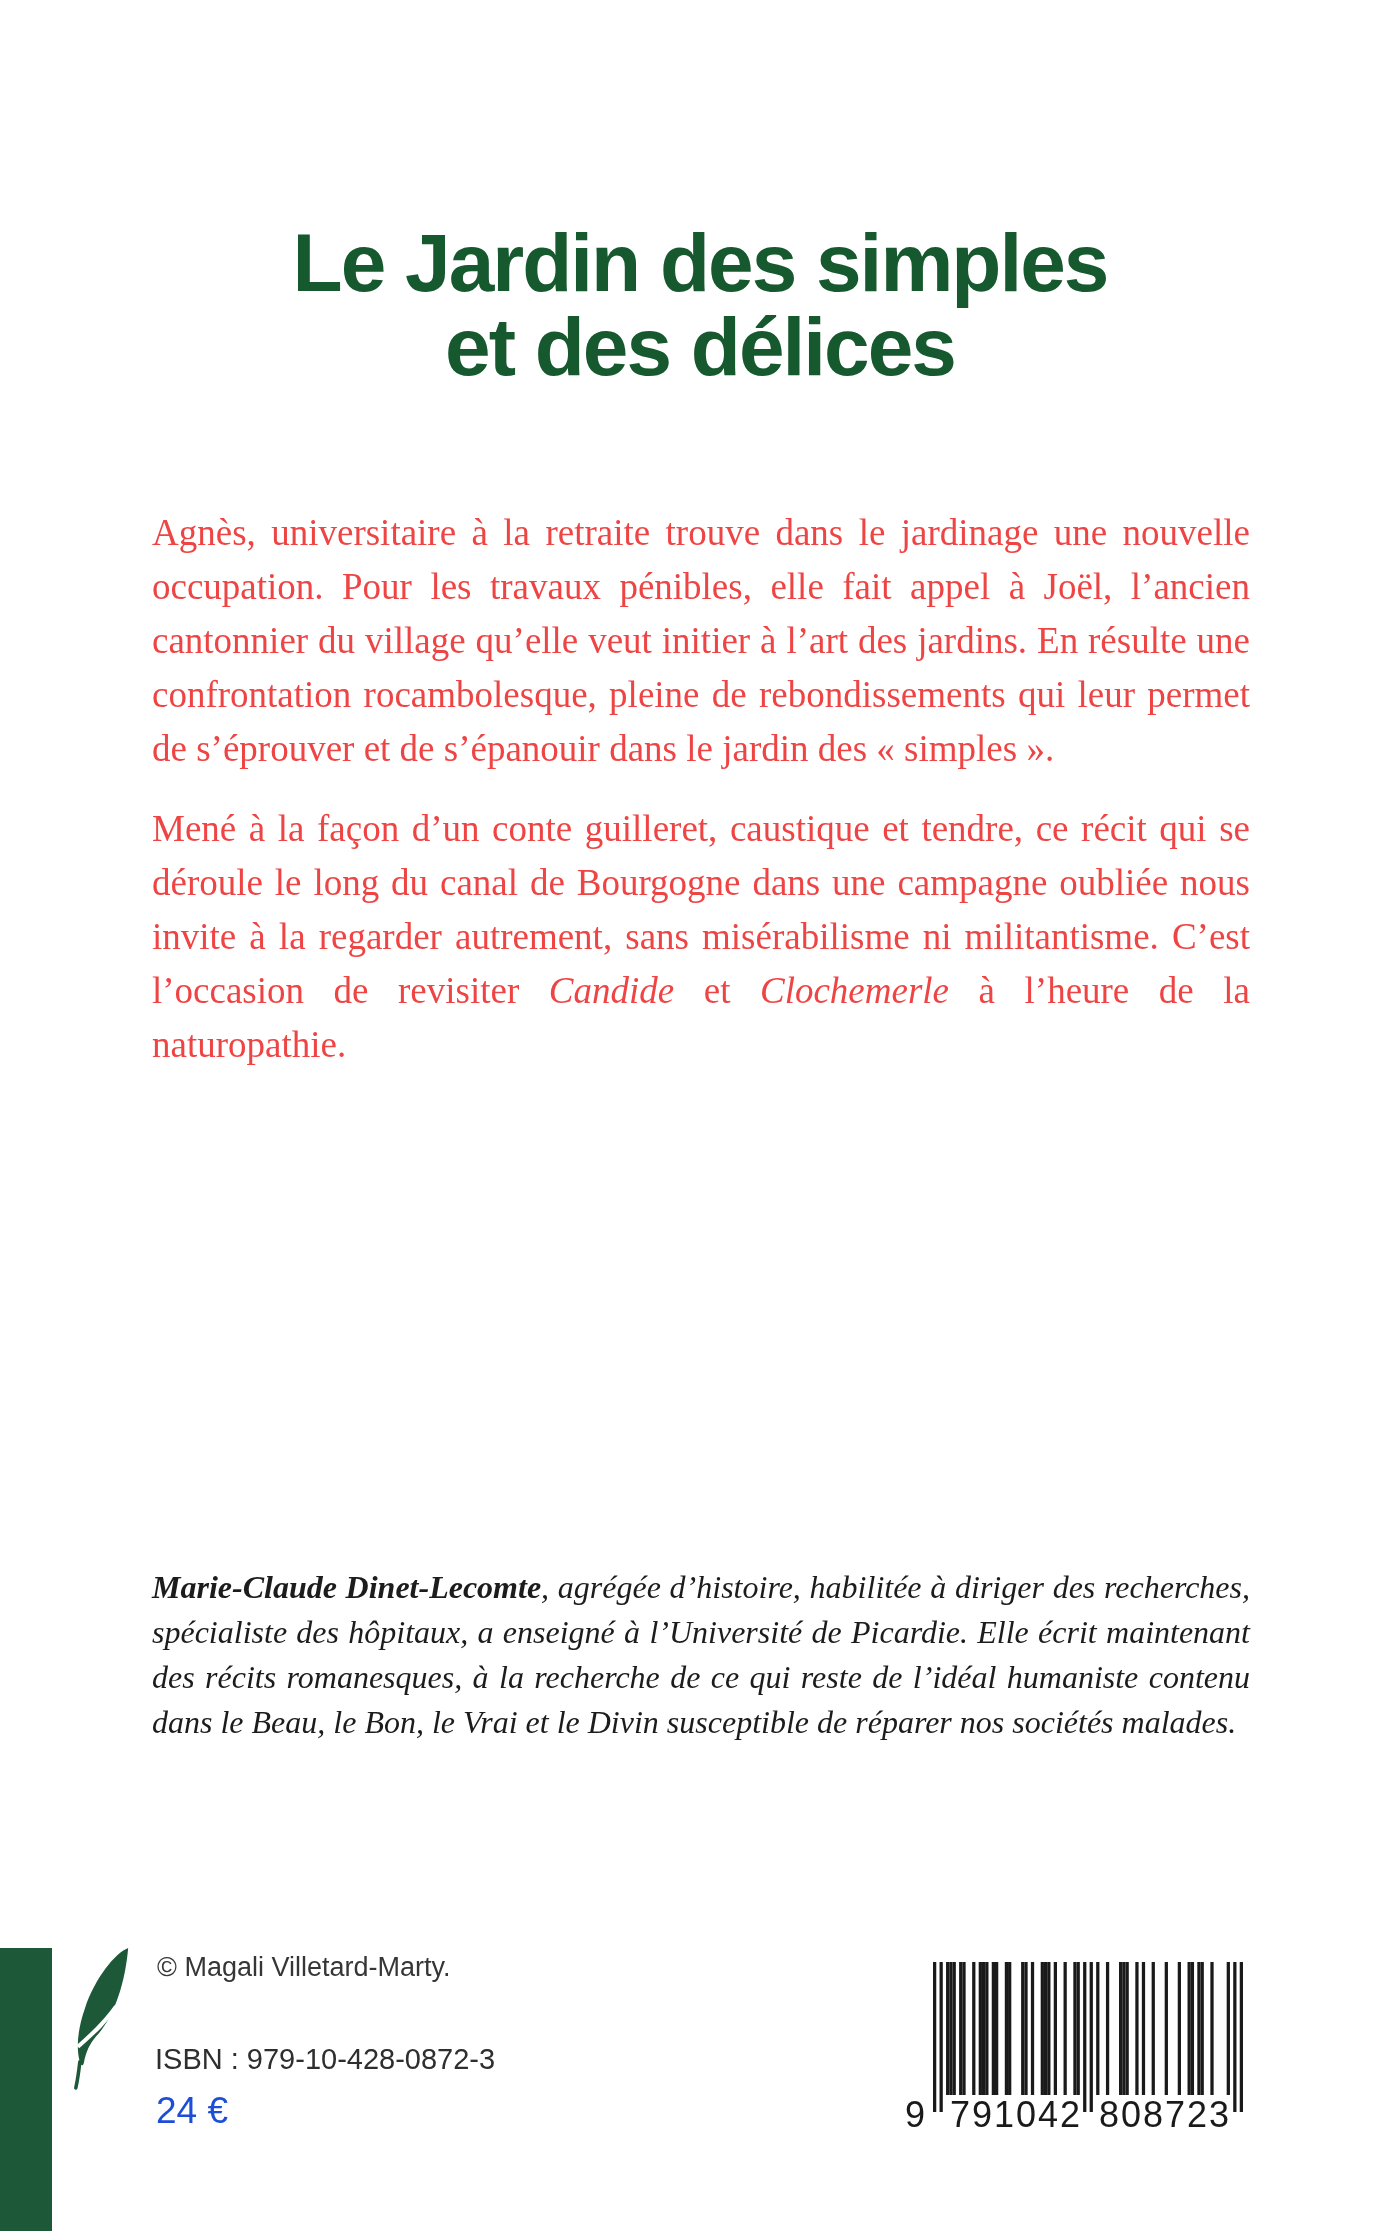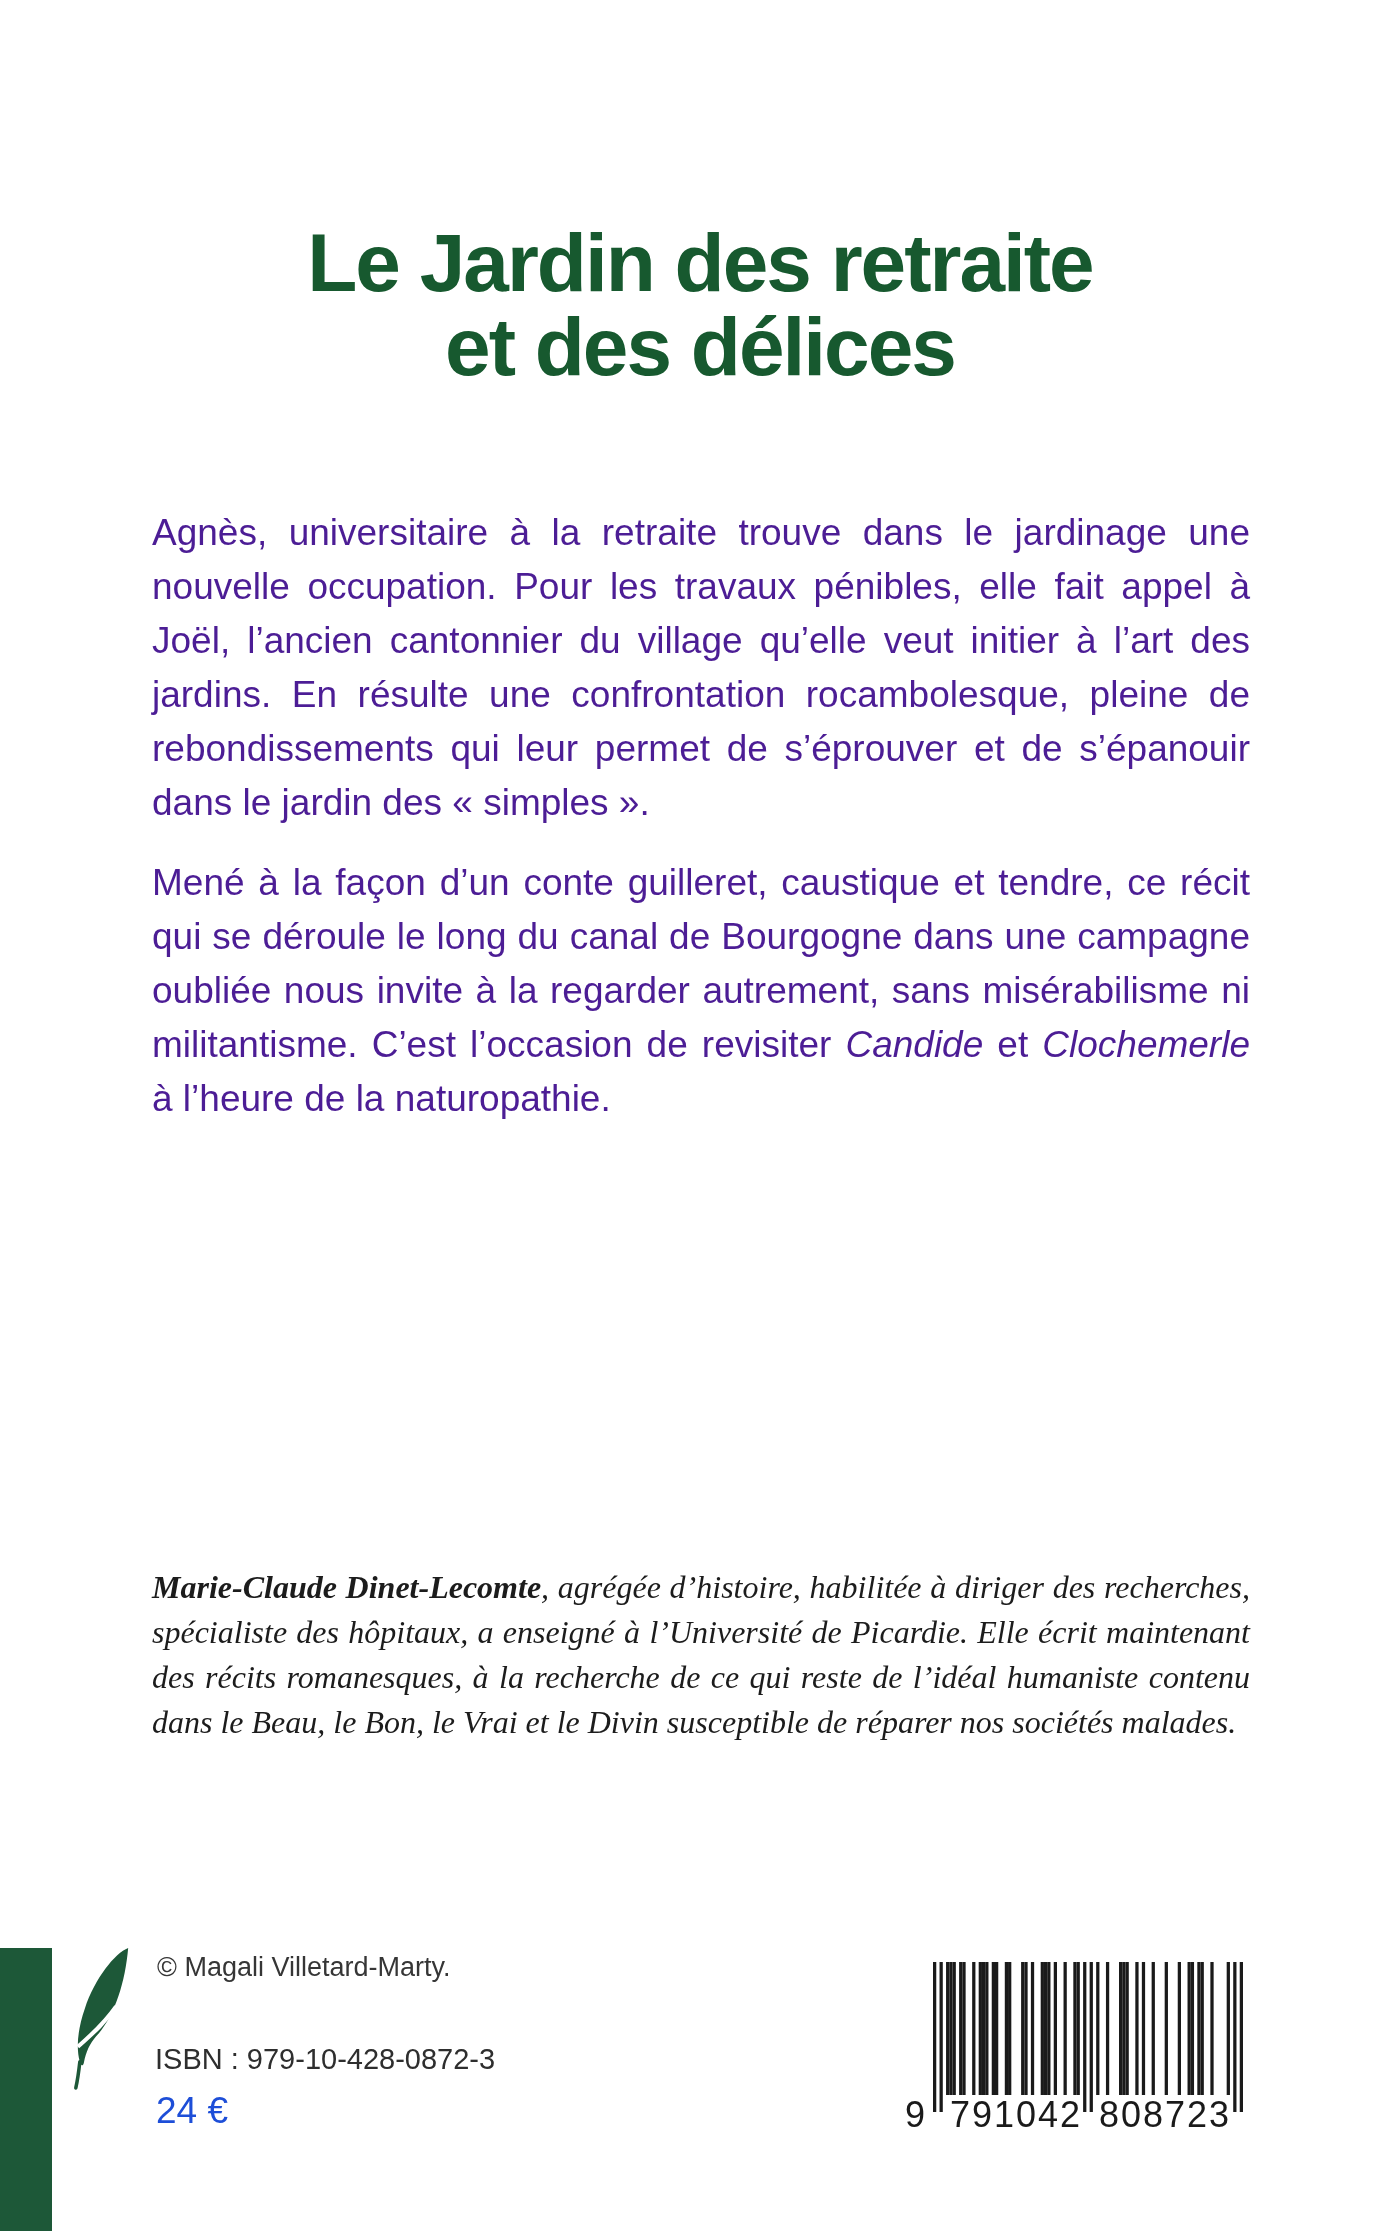--- a/index.html
+++ b/index.html
@@ -15,23 +15,23 @@
     text-align:center;
     font-family:"Liberation Sans", sans-serif;
     font-weight:700;
     font-size:82px;line-height:84px;
     letter-spacing:-2px;
     color:#17592f;
   }
   .title span{display:block;}
   .synopsis{
     position:absolute;top:506px;left:152px;width:1098px;
-    font-family:Liberation Sans, sans-serif;
+    font-family:Liberation Serif, serif;
     font-size:37px;line-height:54px;
-    color:#4c1d95;
+    color:#ef4444;
     text-align:justify;
   }
   .synopsis p{margin:0 0 26px 0;}
   .synopsis p:last-child{margin-bottom:0;}
   .book-title-ref{font-style:italic;margin-top:9px;}
   .bio{
     position:absolute;top:1565px;left:152px;width:1098px;
     font-family:"Liberation Serif", serif;
     font-style:italic;
     font-size:32px;line-height:45px;
@@ -74,21 +74,21 @@
     font-size:36px;color:#1a1a1a;letter-spacing:2px;
   }
   .barcode .lead{left:0;}
   .barcode .grp1{left:40px;width:142px;text-align:center;}
   .barcode .grp2{left:186px;width:148px;text-align:center;}
 </style>
 </head>
 <body>
 
 <h1 class="title">
-  <span>Le Jardin des retraite</span>
+  <span>Le Jardin des simples</span>
   <span>et des délices</span>
 </h1>
 
 <div class="synopsis">
   <p>Agnès, universitaire à la retraite trouve dans le jardinage une nouvelle occupation. Pour les travaux pénibles, elle fait appel à Joël, l’ancien cantonnier du village qu’elle veut initier à l’art des jardins. En résulte une confrontation rocambolesque, pleine de rebondissements qui leur permet de s’éprouver et de s’épanouir dans le jardin des «&nbsp;simples&nbsp;».</p>
   <p><span>Mené à la façon d’un conte guilleret, caustique et tendre, ce récit qui se déroule le long du canal de Bourgogne dans une campagne oubliée nous invite à la regarder autrement, sans misérabilisme ni militantisme. C’est l’occasion de revisiter </span><span class="book-title-ref">Candide</span><span> et </span><span class="book-title-ref">Clochemerle</span><span> à l’heure de la naturopathie.</span></p>
 </div>
 
 <div class="bio"><span class="author-name">Marie-Claude Dinet-Lecomte</span><span>, agrégée d’histoire, habilitée à diriger des recherches, spécialiste des hôpitaux, a enseigné à l’Université de Picardie. Elle écrit maintenant des récits romanesques, à la recherche de ce qui reste de l’idéal humaniste contenu dans le Beau, le Bon, le Vrai et le Divin susceptible de réparer nos sociétés malades.</span></div>
 

